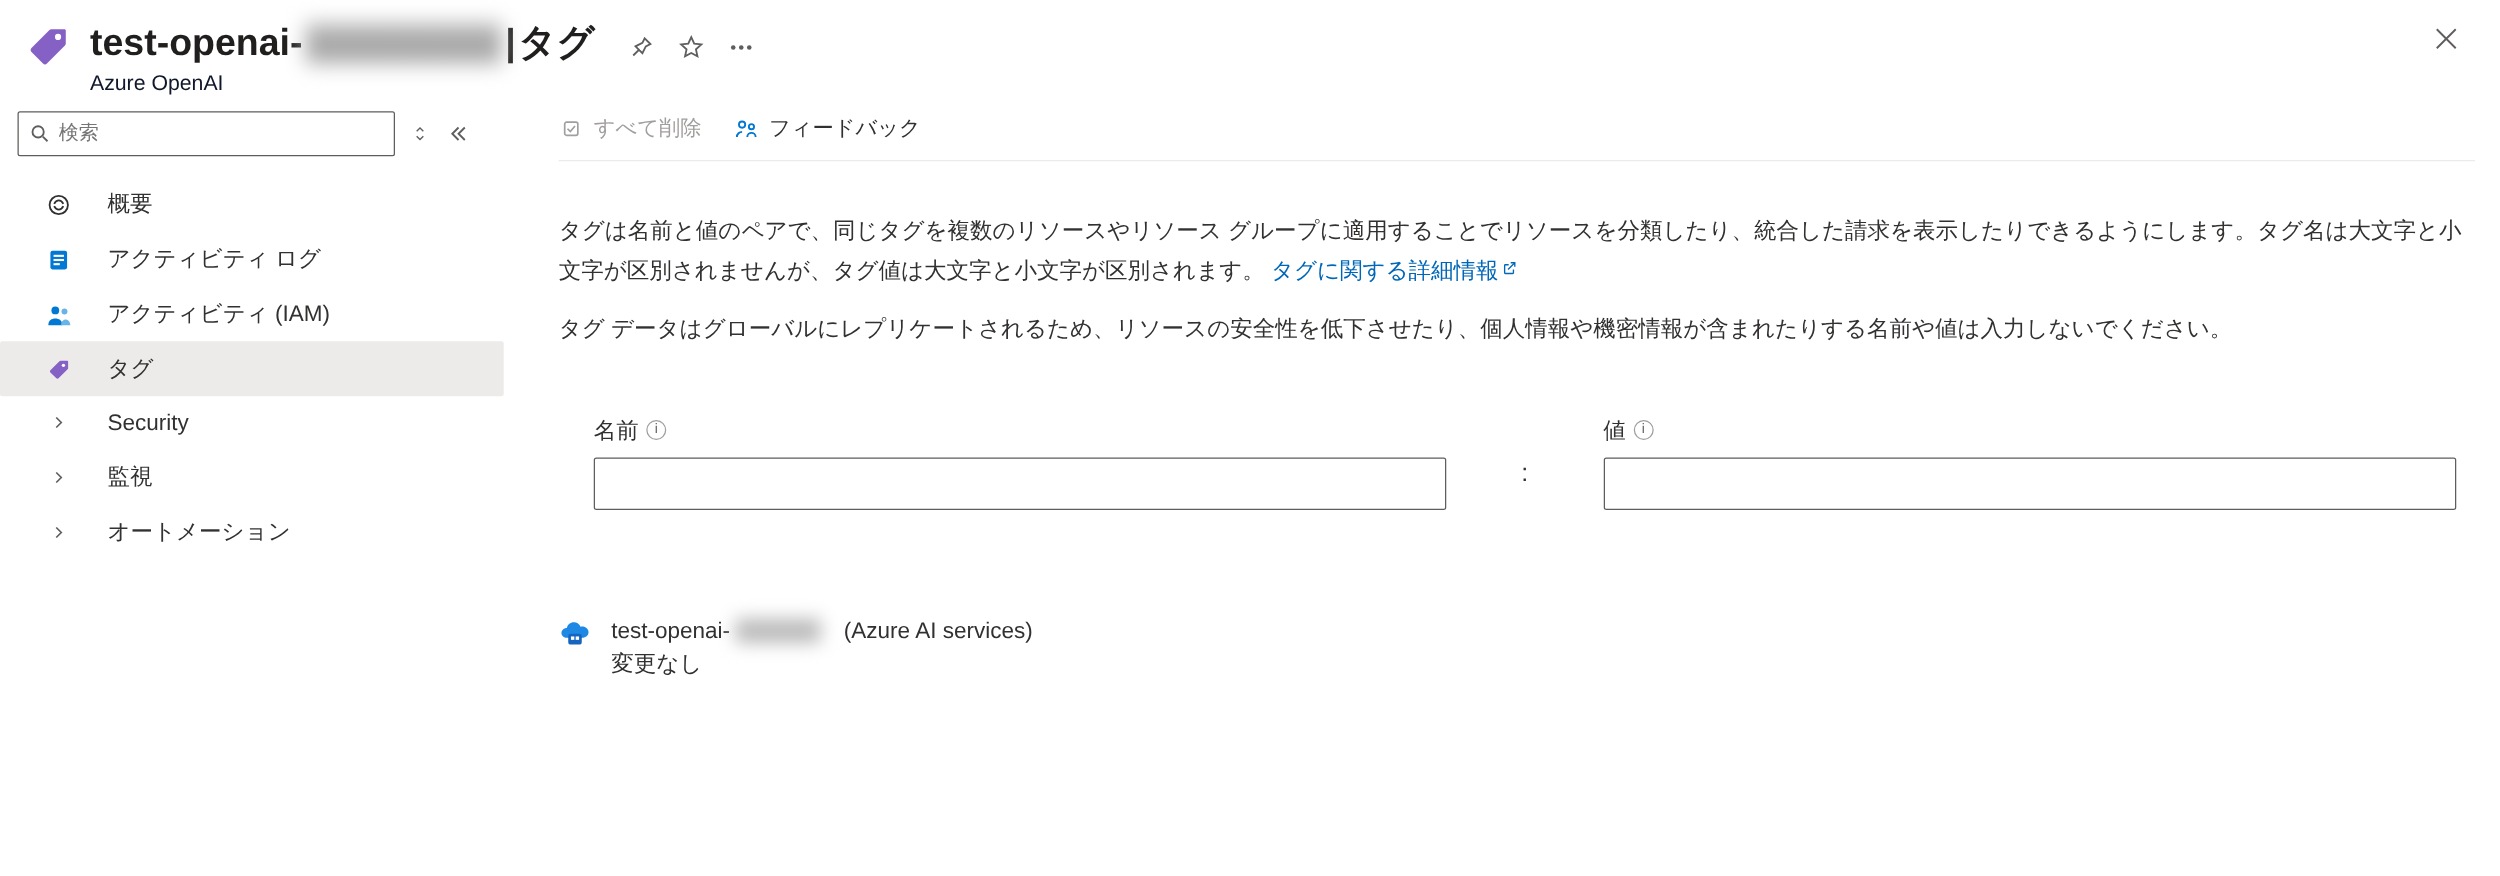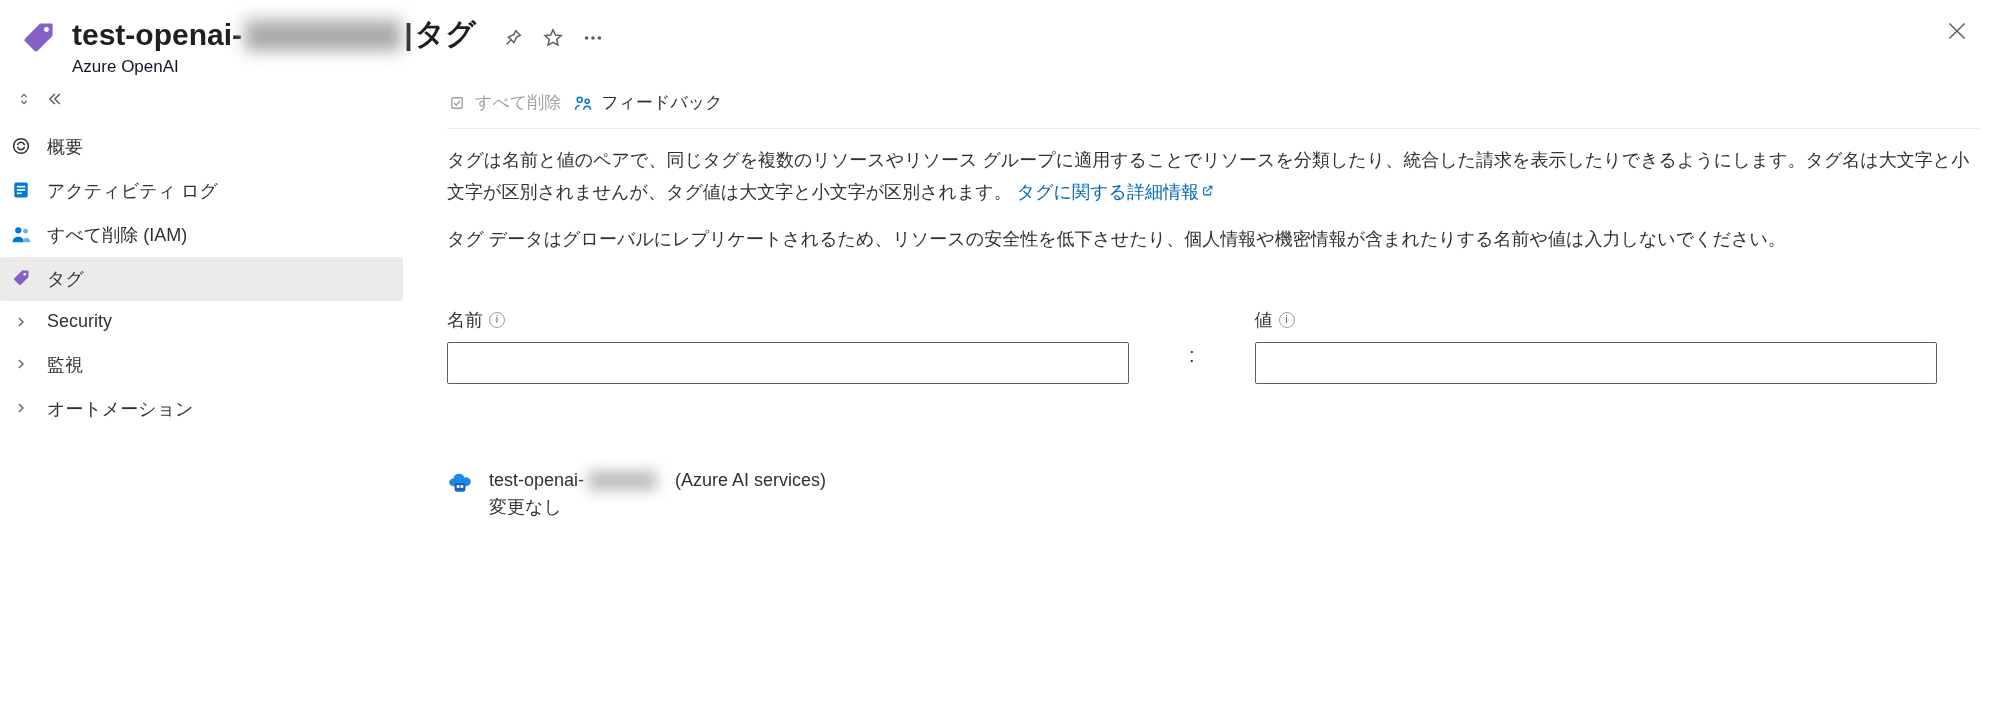--- a/index.html
+++ b/index.html
@@ -88,56 +88,56 @@
   .sidebar-toggle, .sidebar-collapse {
     width: 20px; height: 20px;
     color: #605e5c;
     cursor: pointer;
     flex:none;
     display:flex; align-items:center; justify-content:center;
   }
 
   .nav { display:flex; flex-direction:column; padding-top:6px; }
   .nav-item {
-    display:flex; align-items:flex-start;
-    gap: 15px;
-    padding: 10px 10px;
+    display:flex; align-items:flex-end;
+    gap: 28px;
+    padding: 10px 36px;
     font-size: 18px;
     color:#323130;
     cursor:pointer;
     border-radius: 2px;
   }
   .nav-item.active { background:#edebe9; }
   .nav-icon { width:22px; height:22px; flex:none; display:flex; align-items:center; justify-content:center; }
   .chevron { color:#605e5c; }
 
   
   .main { flex:1; display:flex; flex-direction:column; padding: 0 20px 0 44px; min-width:0; }
   .toolbar {
-    display:flex; align-items:center; gap: 12px;
+    display:flex; align-items:center; gap: 26px;
     padding: 4px 0 14px 0;
     border-bottom: 1px solid #edebe9;
-    margin-bottom: 16px;
+    margin-bottom: 40px;
   }
   .tool-btn {
     display:flex; align-items:center; gap:8px;
     font-size:17px;
     cursor:pointer;
     color:#323130;
   }
   .tool-btn.disabled { color:#a19f9d; cursor:default; }
   .tool-icon { width:20px; height:20px; display:flex; align-items:center; justify-content:center; }
 
   .desc-block { font-size:18px; line-height:1.75; color:#323130; }
   .desc-block p { margin-bottom: 16px; }
   .inline-link { color:#0067b8; cursor:pointer; }
   .ext-link-icon { display:inline-block; width:14px; height:14px; vertical-align:baseline; margin-left:2px; color:#0067b8; }
 
   
-  .tag-columns { display:flex; align-items:flex-start; gap: 60px; margin-top: 36px; }
+  .tag-columns { display:flex; align-items:flex-start; gap: 60px; margin-top: 36px; margin-left: 28px; }
   .tag-col { display:flex; flex-direction:column; gap:10px; }
   .tag-col-name { width: 682px; }
   .tag-col-value { width: 682px; }
   .tag-col-label { display:flex; align-items:center; gap:6px; font-size:18px; }
   .info-icon { width:16px; height:16px; color:#605e5c; border:1px solid #a19f9d; border-radius:50%; display:inline-flex; align-items:center; justify-content:center; font-size:11px; line-height:1; }
   .tag-input {
     height:42px;
     border:1px solid #605e5c;
     border-radius:2px;
     padding: 0 10px;
@@ -202,20 +202,29 @@
         <svg viewBox="0 0 24 24" width="26" height="26" fill="none" stroke="currentColor" stroke-width="1.4">
           <path d="M5 5l14 14M19 5L5 19"></path>
         </svg>
       </span>
   </div>
 
   <div class="body">
 
     <div class="sidebar">
       <div class="search-row">
+        <div class="search-wrap">
+          <span class="search-icon">
+              <svg viewBox="0 0 24 24" width="18" height="18" fill="none" stroke="currentColor" stroke-width="2">
+                <circle cx="10" cy="10" r="6"></circle>
+                <path d="M20 20l-5-5"></path>
+              </svg>
+            </span>
+          <input type="text" placeholder="検索" style="">
+        </div>
         <span class="sidebar-toggle">
             <svg viewBox="0 0 24 24" width="16" height="16" fill="none" stroke="currentColor" stroke-width="1.6">
               <path d="M8 9l4-4 4 4M8 15l4 4 4-4"></path>
             </svg>
           </span>
         <span class="sidebar-collapse">
             <svg viewBox="0 0 24 24" width="20" height="20" fill="none" stroke="currentColor" stroke-width="1.8">
               <path d="M13 6l-6 6 6 6M19 6l-6 6 6 6"></path>
             </svg>
           </span>
@@ -245,21 +254,21 @@
         </div>
         <div class="nav-item">
           <span class="nav-icon">
               <svg viewBox="0 0 24 24" width="22" height="22" fill="#0078d4">
                 <circle cx="9" cy="8" r="3.4"></circle>
                 <path d="M3 20c0-3.2 2.8-5 6-5s6 1.8 6 5v1H3v-1z"></path>
                 <circle cx="17" cy="9" r="2.6" fill="#69b4e6"></circle>
                 <path d="M14 20c.4-2.6 2.2-4 4-4s3.6 1.4 4 4v1h-8v-1z" fill="#69b4e6"></path>
               </svg>
             </span>
-          <span>すべて削除 (IAM)</span>
+          <span>アクティビティ (IAM)</span>
         </div>
         <div class="nav-item active">
           <span class="nav-icon">
               <svg viewBox="0 0 24 24" width="20" height="20">
                 <path fill="#8661c5" d="M20 3h-6.2c-.4 0-.8.2-1.1.5L4 12.2c-.6.6-.6 1.5 0 2.1l5.7 5.7c.6.6 1.5.6 2.1 0l8.7-8.7c.3-.3.5-.7.5-1.1V4c0-.6-.4-1-1-1z"></path>
                 <circle cx="16.5" cy="7.5" r="1.6" fill="#fff"></circle>
               </svg>
             </span>
           <span>タグ</span>
         </div>

